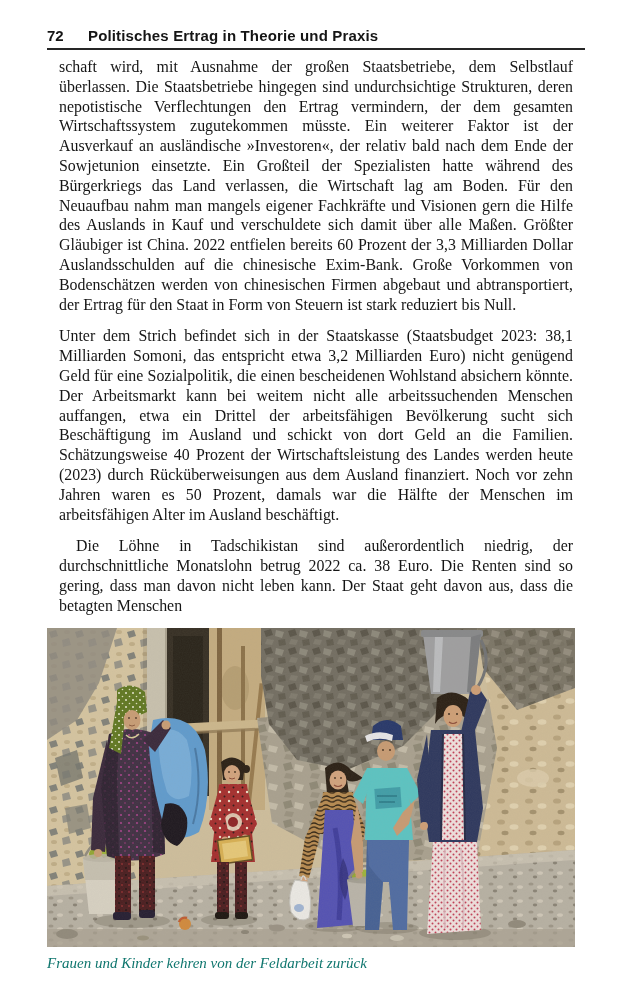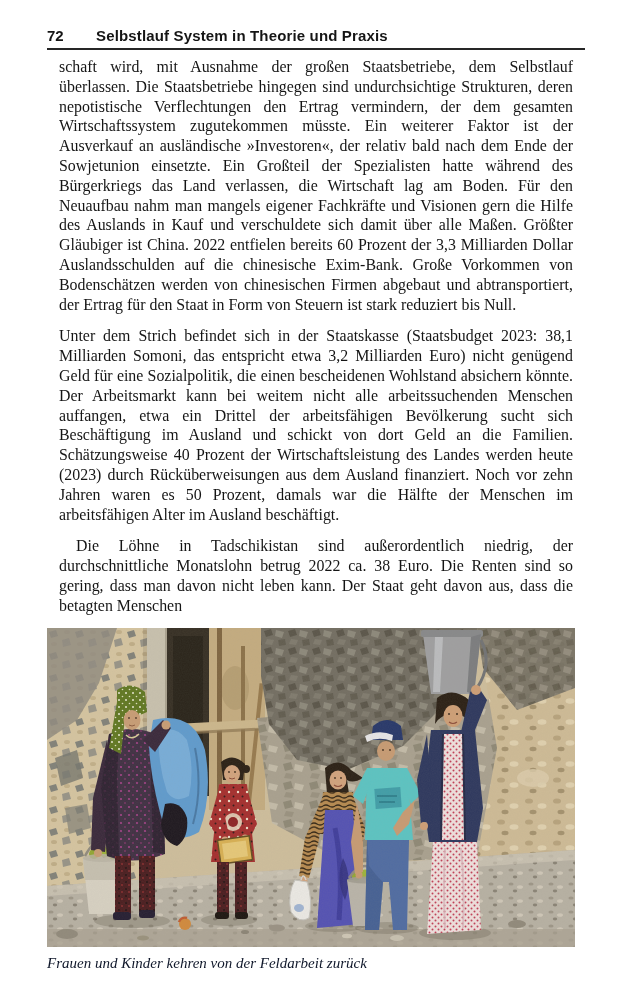--- a/index.html
+++ b/index.html
@@ -12,21 +12,20 @@
     padding:27px 46px 0 47px;
     font-family:"Liberation Serif", serif;
     color:#151515;
     overflow:hidden;
   }
   .page-header {
     display:flex; align-items:baseline;
     font-family:"Liberation Sans", sans-serif;
     border-bottom:2px solid #262626;
     padding-bottom:4px;
-    gap:8px;
   }
   .page-number {
     font-size:15px; font-weight:700; width:41px; flex:0 0 auto;
   }
   .running-head {
     font-size:15px; font-weight:700; letter-spacing:0.15px;
   }
   p.body {
     font-size:15.9px; line-height:19.8px;
     text-align:justify;
@@ -43,31 +42,31 @@
     margin:17px 0 10px 0;
   }
   p.indent { text-indent:17px; }
   figure.photo-figure { margin:7px 0 0 0; }
   svg.photo { display:block; width:528px; height:319px; }
   figcaption.caption {
     font-style:italic;
     font-size:15px;
     line-height:1.25;
     margin-top:7px;
-    color:#0f172a;
+    color:#0f766e;
   }
 </style>
 </head>
 <body>
 
 <div class="page">
 
   <div class="page-header">
     <span class="page-number">72</span>
-    <span class="running-head">Selbstlauf System in Theorie und Praxis</span>
+    <span class="running-head">Politisches Ertrag in Theorie und Praxis</span>
   </div>
 
   <p class="body first-para">schaft wird, mit Ausnahme der großen Staatsbetriebe, dem Selbstlauf überlassen. Die Staatsbetriebe hingegen sind undurchsichtige Strukturen, deren nepotistische Verflechtungen den Ertrag vermindern, der dem gesamten Wirtschaftssystem zugutekommen müsste. Ein weiterer Faktor ist der Ausverkauf an ausländische »Investoren«, der relativ bald nach dem Ende der Sowjetunion einsetzte. Ein Großteil der Spezialisten hatte während des Bürgerkriegs das Land verlassen, die Wirtschaft lag am Boden. Für den Neuaufbau nahm man mangels eigener Fachkräfte und Visionen gern die Hilfe des Auslands in Kauf und verschuldete sich damit über alle Maßen. Größter Gläubiger ist China. 2022 entfielen bereits 60 Prozent der 3,3 Milliarden Dollar Auslandsschulden auf die chinesische Exim-Bank. Große Vorkommen von Bodenschätzen werden von chinesischen Firmen abgebaut und abtransportiert, der Ertrag für den Staat in Form von Steuern ist stark reduziert bis Null.</p>
 
 
   <p class="body">Unter dem Strich befindet sich in der Staatskasse (Staatsbudget 2023: 38,1 Milliarden Somoni, das entspricht etwa 3,2 Milliarden Euro) nicht genügend Geld für eine Sozialpolitik, die einen bescheidenen Wohlstand absichern könnte. Der Arbeitsmarkt kann bei weitem nicht alle arbeitssuchenden Menschen auffangen, etwa ein Drittel der arbeitsfähigen Bevölkerung sucht sich Beschäftigung im Ausland und schickt von dort Geld an die Familien. Schätzungsweise 40 Prozent der Wirtschaftsleistung des Landes werden heute (2023) durch Rücküberweisungen aus dem Ausland finanziert. Noch vor zehn Jahren waren es 50 Prozent, damals war die Hälfte der Menschen im arbeitsfähigen Alter im Ausland beschäftigt.</p>
   <p class="body indent">Die Löhne in Tadschikistan sind außerordentlich niedrig, der durchschnittliche Monatslohn betrug 2022 ca. 38 Euro. Die Renten sind so gering, dass man davon nicht leben kann. Der Staat geht davon aus, dass die betagten Menschen</p>
 
   <figure class="photo-figure">
     <svg class="photo" viewBox="0 0 528 319" preserveAspectRatio="none" role="img" aria-label="Frauen und Kinder mit Eimern, Taschen und Äpfeln auf einem steinigen Dorfweg vor Felswänden">

